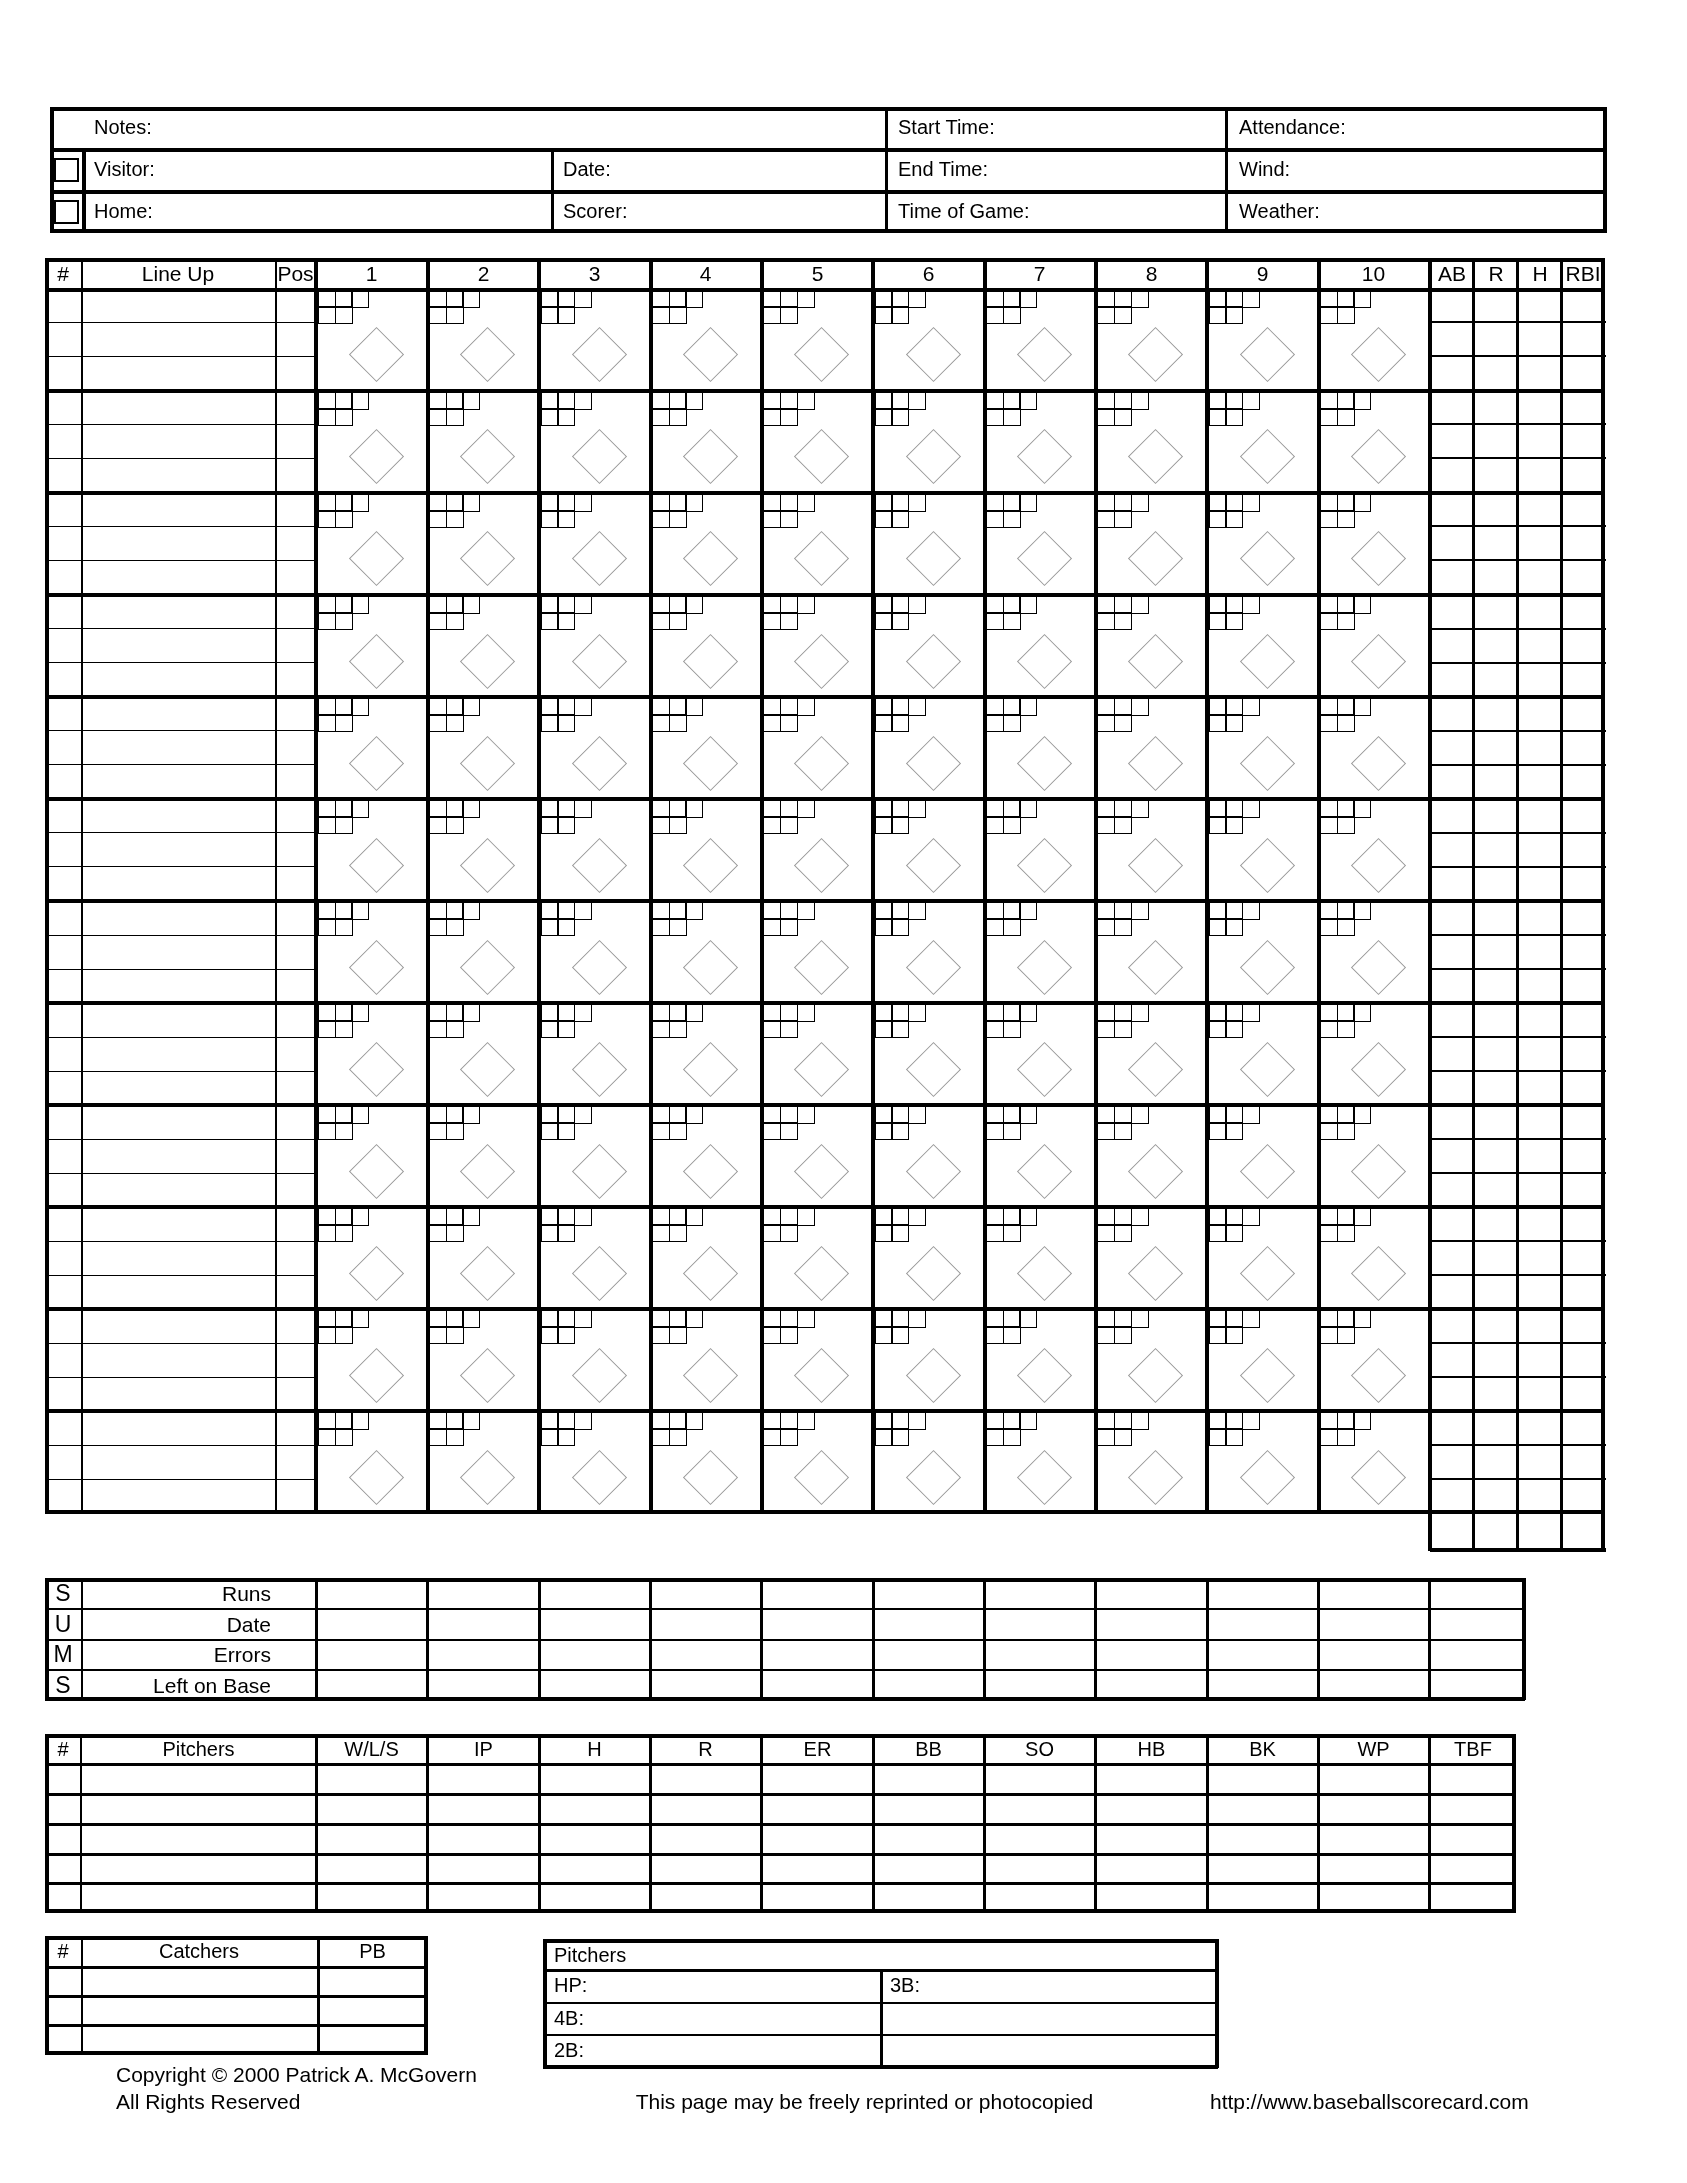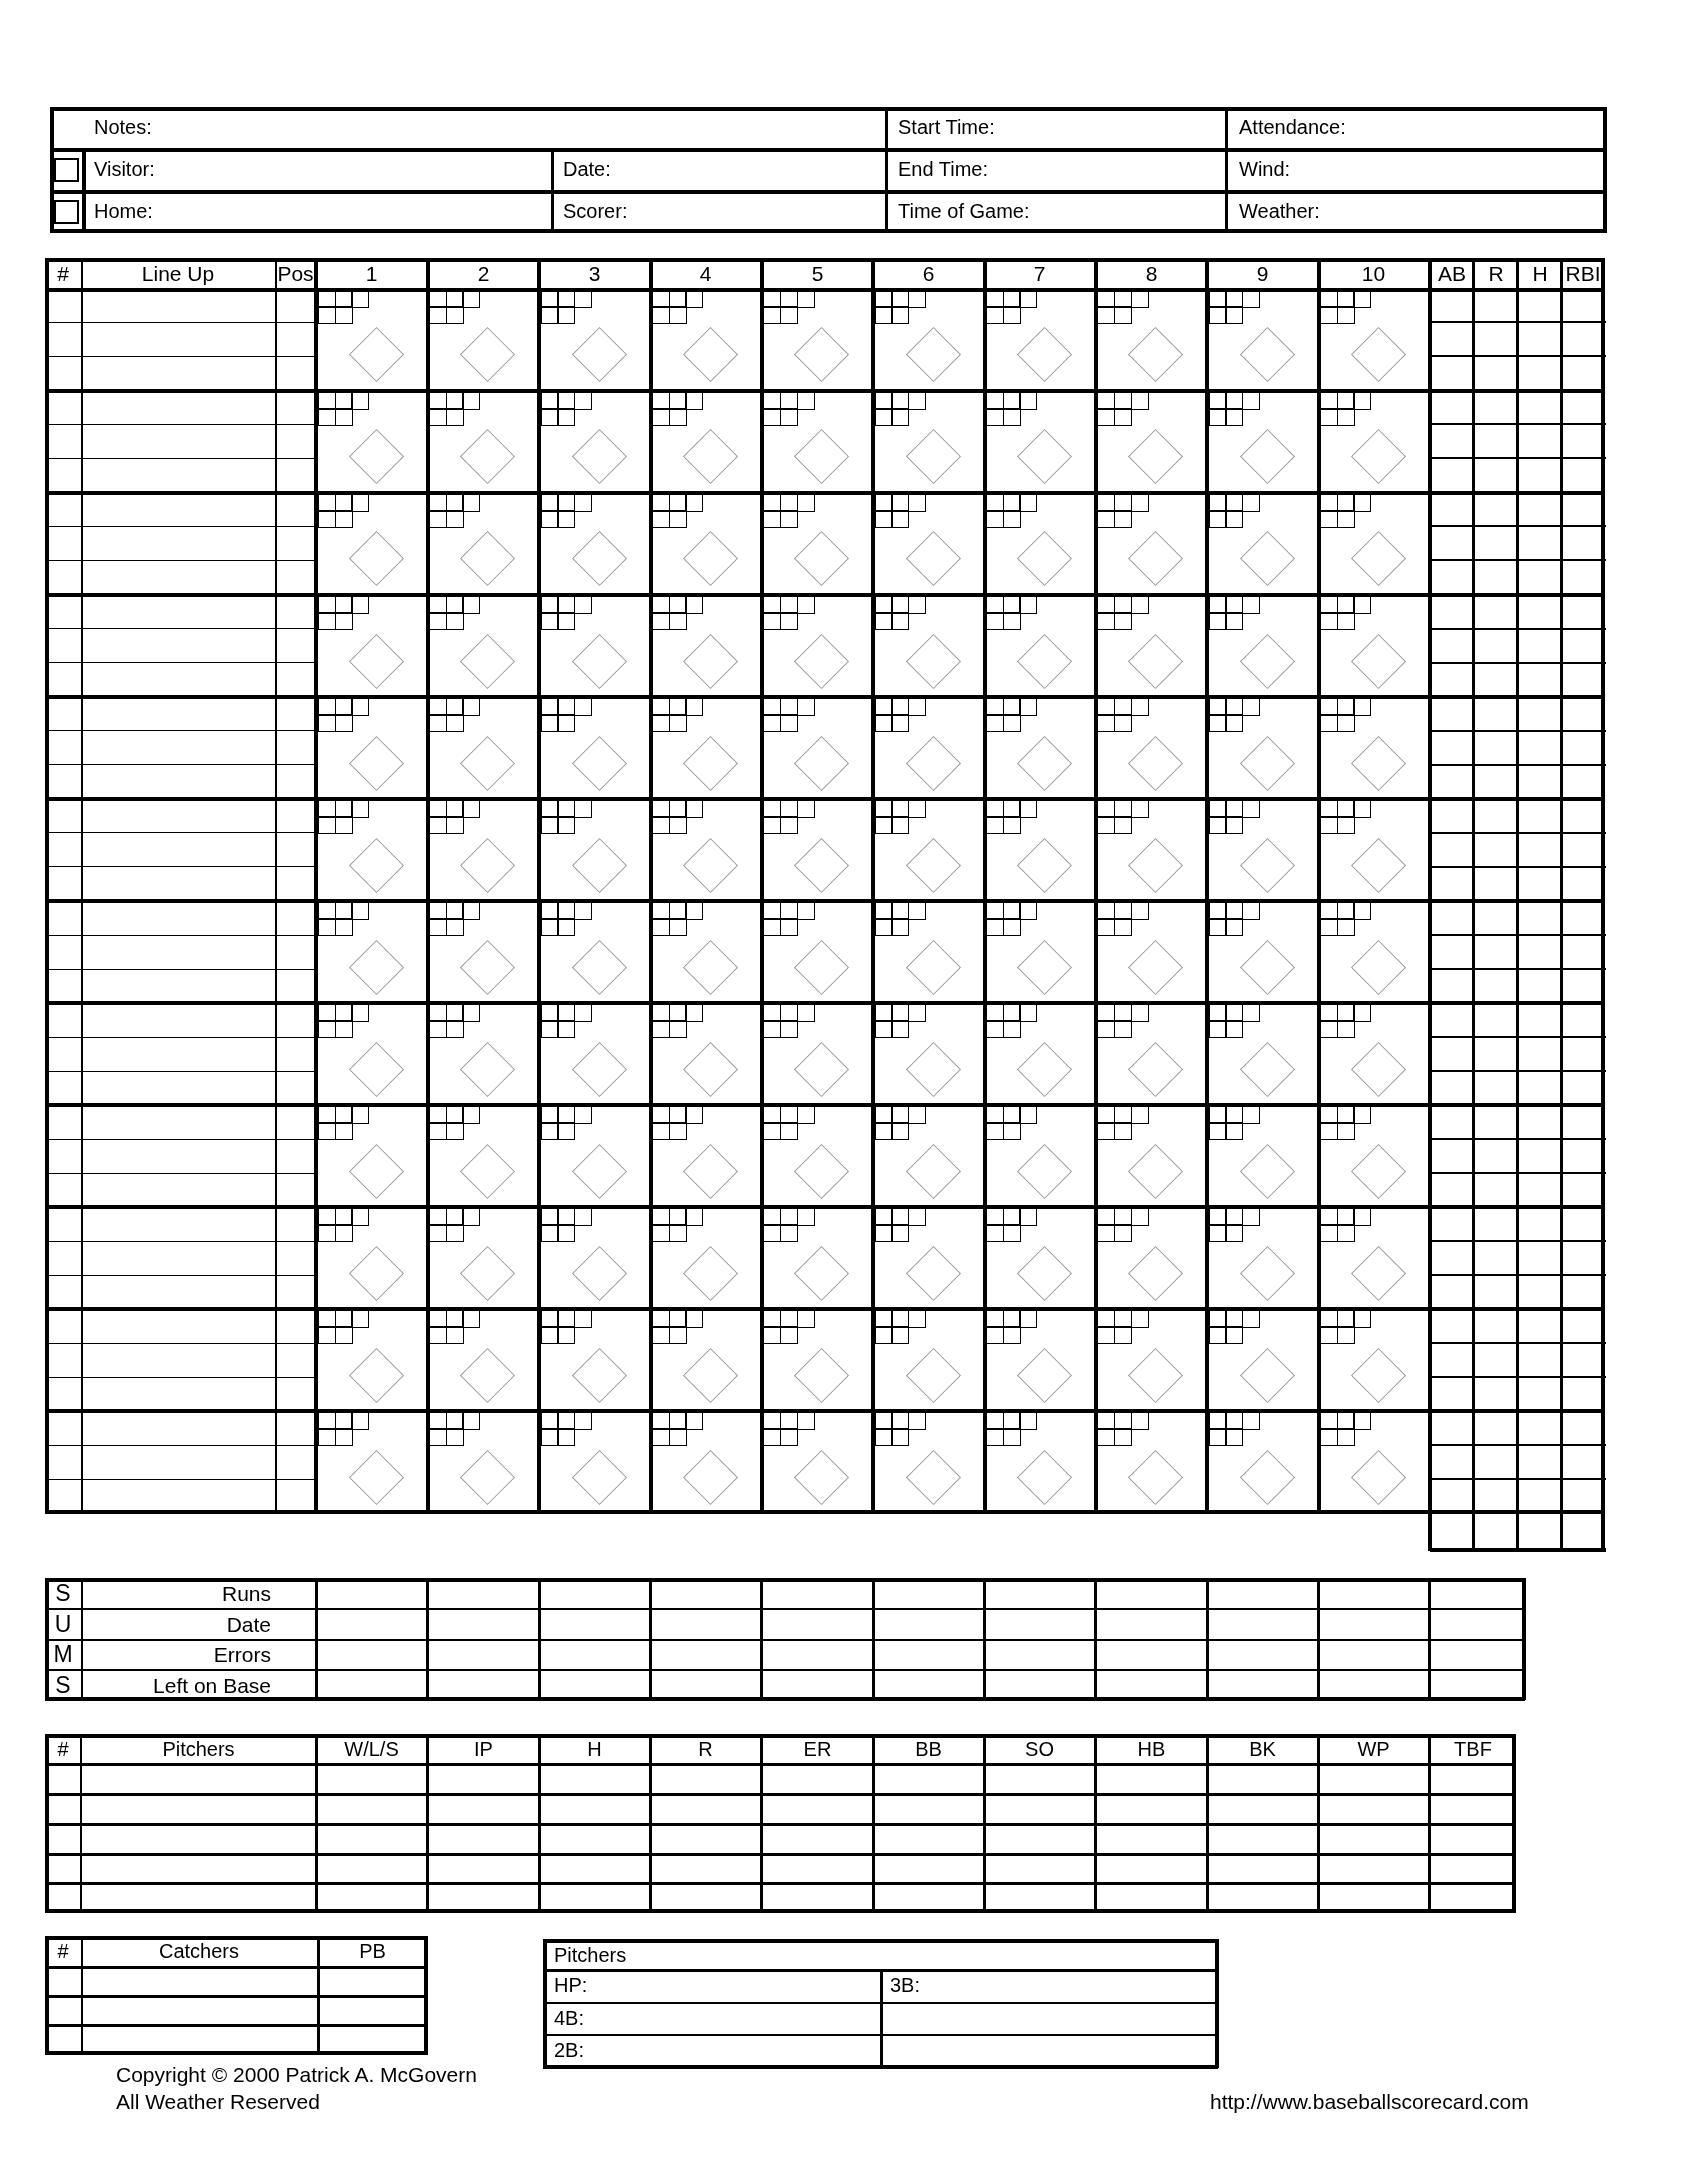--- a/index.html
+++ b/index.html
@@ -39,21 +39,22 @@
   <div class="cbx" style="left:54px;top:158px;width:24.5px;height:23.6px;"></div>
   <div class="cbx" style="left:54px;top:200px;width:24.5px;height:23.6px;"></div>
 
   <div class="lbl" style="left:554px;top:1940px;height:30px;">Pitchers</div>
   <div class="lbl" style="left:554px;top:1970px;height:31px;">HP:</div>
   <div class="lbl" style="left:890px;top:1970px;height:31px;">3B:</div>
   <div class="lbl" style="left:554px;top:2003px;height:31px;">4B:</div>
   <div class="lbl" style="left:554px;top:2035px;height:31px;">2B:</div>
 
   <div class="lbl" style="left:116px;top:2062px;height:26px;font-size:21px;">Copyright © 2000 Patrick A. McGovern</div>
-  <div class="lbl" style="left:116px;top:2089px;height:26px;font-size:21px;">All Weather Reserved</div>
+  <div class="lbl" style="left:116px;top:2089px;height:26px;font-size:21px;">All Rights Reserved</div>
+  <div class="lbl ctr" style="left:524px;top:2089px;width:681px;height:26px;font-size:21px;">This page may be freely reprinted or photocopied</div>
   <div class="lbl" style="left:1210px;top:2089px;height:26px;font-size:21px;">http://www.baseballscorecard.com</div>
 
 <div class="ln" style="left: 50px; top: 107px; width: 1557px; height: 4.4px;"></div>
     <div class="ln" style="left: 50px; top: 148px; width: 1557px; height: 3.5px;"></div>
     <div class="ln" style="left: 50px; top: 190px; width: 1557px; height: 3.5px;"></div>
     <div class="ln" style="left: 50px; top: 229px; width: 1557px; height: 4.4px;"></div>
     <div class="ln" style="left: 50px; top: 107px; width: 4.4px; height: 126px;"></div>
     <div class="ln" style="left: 1603px; top: 107px; width: 4.4px; height: 126px;"></div>
     <div class="ln" style="left: 885px; top: 107px; width: 2.6px; height: 126px;"></div>
     <div class="ln" style="left: 1225px; top: 107px; width: 2.6px; height: 126px;"></div>

